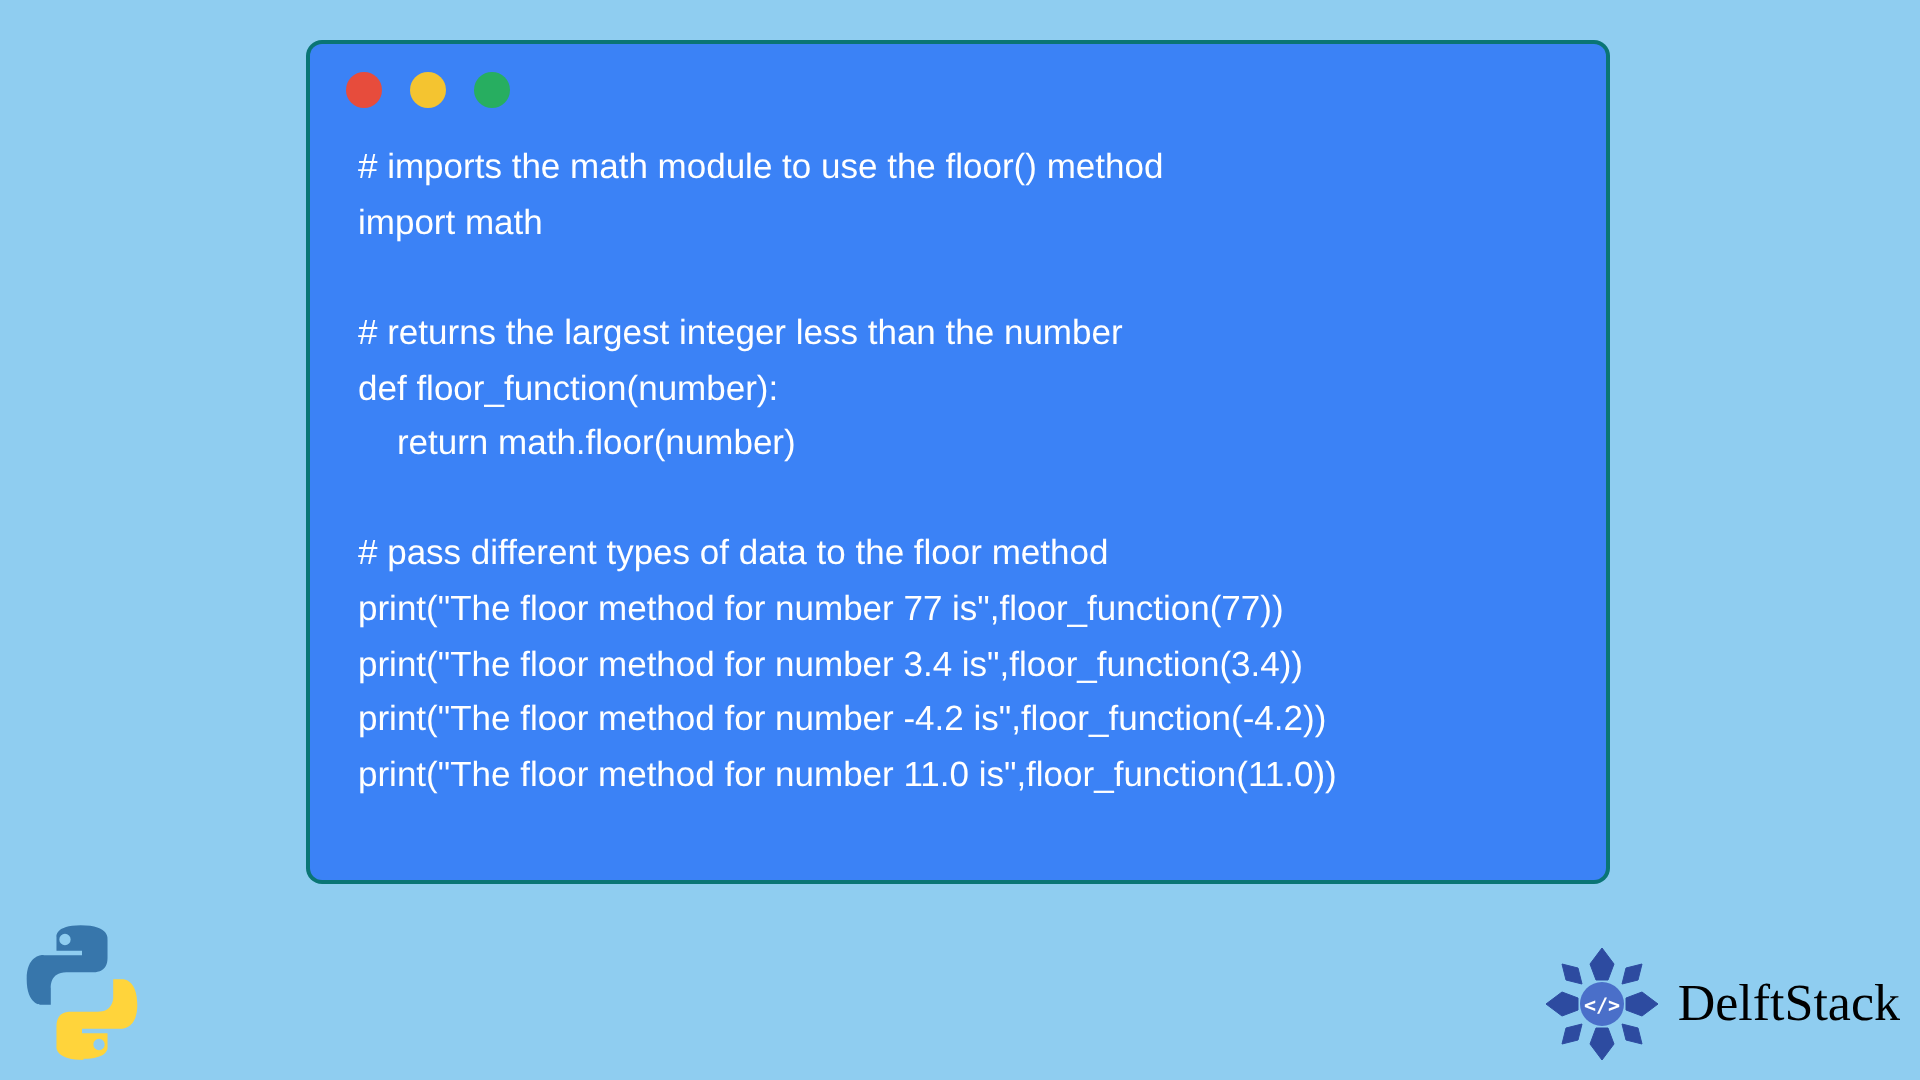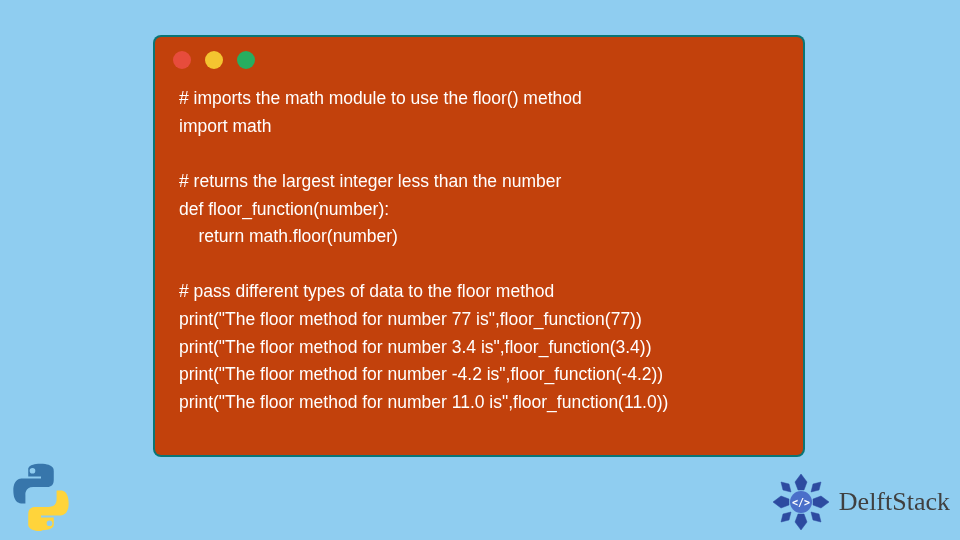--- a/index.html
+++ b/index.html
@@ -10,25 +10,25 @@
     body {
       width: 960px;
       height: 540px;
       background: #8fcdf0;
       font-family: Arial, Helvetica, sans-serif;
       position: relative;
       overflow: hidden;
     }
     .code-window {
       position: absolute;
-      top: 37px;
+      top: 22px;
       left: 155px;
       width: 648px;
       height: 418px;
-      background: #c2410c;
+      background: #3b82f6;
       border-radius: 6px;
       box-shadow: 0 0 0 2px #0a7575;
     }
     .window-controls {
       display: flex;
       gap: 14px;
       padding: 14px 18px 0 18px;
     }
     .dot {
       width: 18px;
@@ -55,21 +55,21 @@
       position: absolute;
       bottom: 6px;
       right: 10px;
       display: flex;
       align-items: center;
       gap: 6px;
     }
     .delft-text {
       font-family: Georgia, serif;
       font-size: 26px;
-      color: #404040;
+      color: #000000;
       font-weight: 500;
     }
     .delft-icon svg { display: block; }
   </style>
 </head>
 <body>
 
 <div class="code-window">
   <div class="window-controls">
     <div class="dot dot-red"></div>

